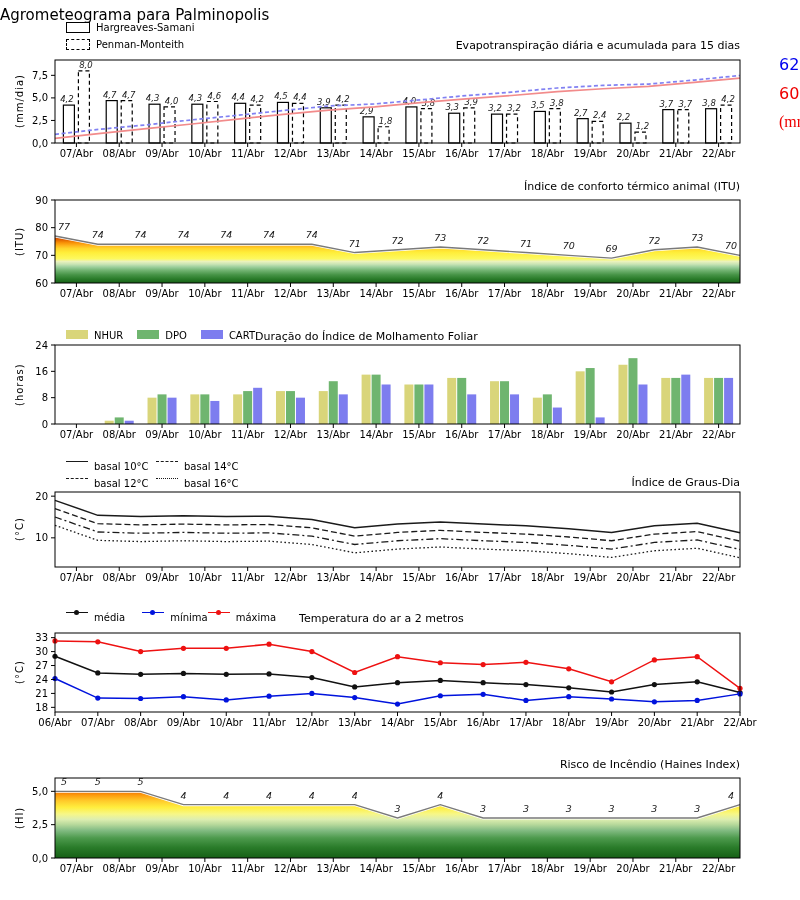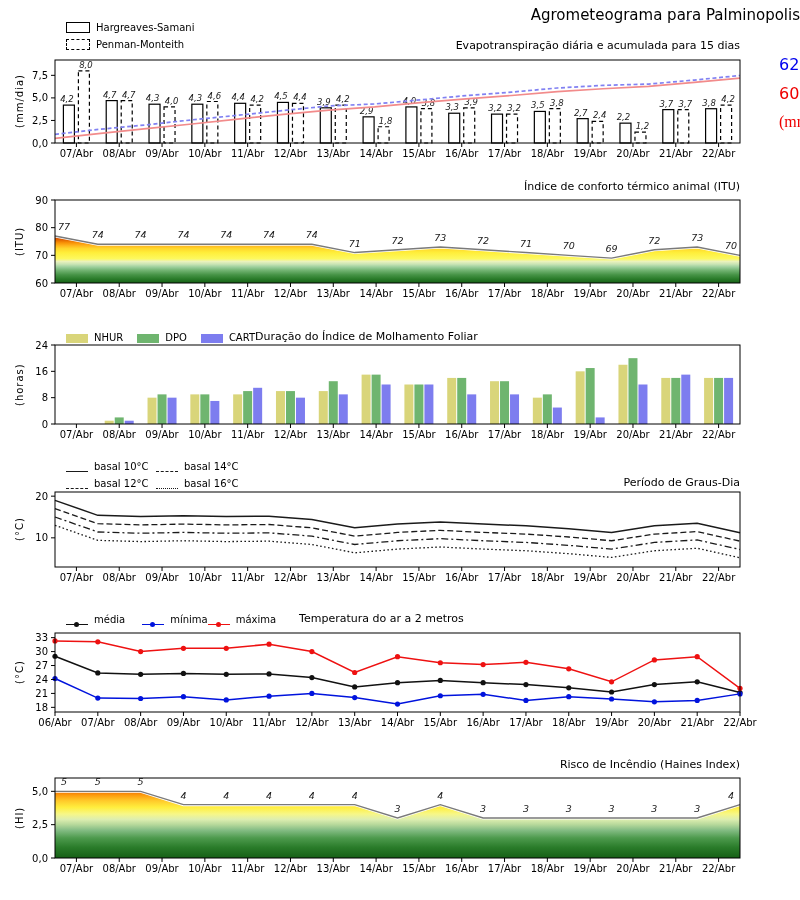--- a/index.html
+++ b/index.html
@@ -1,23 +1,23 @@
 <!DOCTYPE html>
 <html><head>
 <meta charset="utf-8">
 <style>
   html,body{margin:0;padding:0;background:#fff}
   .page{position:relative;width:800px;height:900px;background:#ffffff;
         font-family:"DejaVu Sans","Liberation Sans",sans-serif;color:#000;overflow:hidden}
-  .main-title{position:absolute;top:6px;left:0;width:800px;text-align:right;font-size:15px}
+  .main-title{position:absolute;top:6px;left:0;width:800px;text-align:left;font-size:15px}
   .st{position:absolute;left:55px;width:685px;text-align:right;font-size:11px}
   .ylab{position:absolute;left:12px;width:15px;display:flex;align-items:center;justify-content:center;
         writing-mode:vertical-rl;transform:rotate(180deg);font-size:10px;letter-spacing:1px;white-space:nowrap}
   .rlab{position:absolute;left:779px;font-size:16px}
-  .lrow{position:absolute;display:flex;align-items:flex-end;font-size:10px;white-space:nowrap}
+  .lrow{position:absolute;display:flex;align-items:flex-start;font-size:10px;white-space:nowrap}
   .box-swatch{display:inline-block;width:22px;height:9px;border:1.2px solid #000;background:#fff;margin-right:6px;flex:none}
   .box-swatch.dashed{border-style:dashed}
   .fill-swatch{display:inline-block;width:22px;height:9px;margin-right:6px;flex:none}
   .line-swatch{display:inline-block;width:22px;height:0;border-top:1.6px solid currentColor;position:relative;margin-right:6px;flex:none}
   .line-swatch.dot::after{content:"";position:absolute;left:8px;top:-3.5px;width:5px;height:5px;border-radius:50%;background:currentColor}
   .ls-dashed{border-top-style:dashed}
   .ls-dashdot{border-top-style:dashed}
   .ls-dotted{border-top-style:dotted}
   .collab{width:62px;display:inline-block}
   .rowtitle{font-size:11px}
@@ -346,21 +346,21 @@
     <span class="collab">basal 10°C</span>
     <span class="line-swatch ls-dashdot" style="color: rgb(26, 26, 26);"></span>
     <span>basal 14°C</span>
   </div>
   <div class="lrow" style="top:478px;left:66px">
     <span class="line-swatch ls-dashed" style="color: rgb(26, 26, 26);"></span>
     <span class="collab">basal 12°C</span>
     <span class="line-swatch ls-dotted" style="color: rgb(26, 26, 26);"></span>
     <span>basal 16°C</span>
   </div>
-  <div class="st" style="top:476px">Período de Graus-Dia</div>
+  <div class="st" style="top:476px">Índice de Graus-Dia</div>
   <div class="ylab" style="top:492px;height:75px">(°C)</div>
   <svg class="chart" id="c3" width="800" height="100" style="top:487px">
       <path d="M55,13.333333333333329 L97.8125,28.333333333333336 L140.625,29.583333333333336 L183.4375,28.75 L226.25,29.583333333333336 L269.0625,29.166666666666664 L311.875,32.5 L354.6875,40.833333333333336 L397.5,37.083333333333336 L440.3125,35 L483.125,37.083333333333336 L525.9375,38.75 L568.75,41.666666666666664 L611.5625,45.416666666666664 L654.375,38.75 L697.1875,36.25 L740,45.833333333333336" fill="none" stroke="#1a1a1a" stroke-width="1.5"></path>
       <path d="M55,21.666666666666664 L97.8125,36.666666666666664 L140.625,37.916666666666664 L183.4375,37.083333333333336 L226.25,37.916666666666664 L269.0625,37.5 L311.875,40.833333333333336 L354.6875,49.16666666666667 L397.5,45.416666666666664 L440.3125,43.333333333333336 L483.125,45.416666666666664 L525.9375,47.083333333333336 L568.75,50 L611.5625,53.75 L654.375,47.083333333333336 L697.1875,44.583333333333336 L740,54.16666666666667" fill="none" stroke="#1a1a1a" stroke-width="1.3" stroke-dasharray="6,3"></path>
       <path d="M55,30 L97.8125,45 L140.625,46.25 L183.4375,45.416666666666664 L226.25,46.25 L269.0625,45.833333333333336 L311.875,49.16666666666667 L354.6875,57.5 L397.5,53.75 L440.3125,51.666666666666664 L483.125,53.75 L525.9375,55.41666666666667 L568.75,58.333333333333336 L611.5625,62.08333333333333 L654.375,55.41666666666667 L697.1875,52.91666666666667 L740,62.5" fill="none" stroke="#1a1a1a" stroke-width="1.3" stroke-dasharray="7,3,2,3"></path>
       <path d="M55,38.333333333333336 L97.8125,53.33333333333333 L140.625,54.58333333333333 L183.4375,53.75 L226.25,54.58333333333333 L269.0625,54.16666666666667 L311.875,57.5 L354.6875,65.83333333333333 L397.5,62.08333333333333 L440.3125,60 L483.125,62.08333333333333 L525.9375,63.75 L568.75,66.66666666666667 L611.5625,70.41666666666667 L654.375,63.75 L697.1875,61.25 L740,70.83333333333333" fill="none" stroke="#1a1a1a" stroke-width="1.3" stroke-dasharray="1.6,2.4"></path>
       <rect x="55" y="5" width="685" height="75" fill="none" stroke="#000" stroke-width="1"></rect>
       <line x1="51" y1="50.83333333333333" x2="55" y2="50.83333333333333" stroke="#000" stroke-width="1"></line>
       <text x="48" y="54.33333333333333" text-anchor="end" class="tk">10</text>
       <line x1="51" y1="9.166666666666671" x2="55" y2="9.166666666666671" stroke="#000" stroke-width="1"></line>

